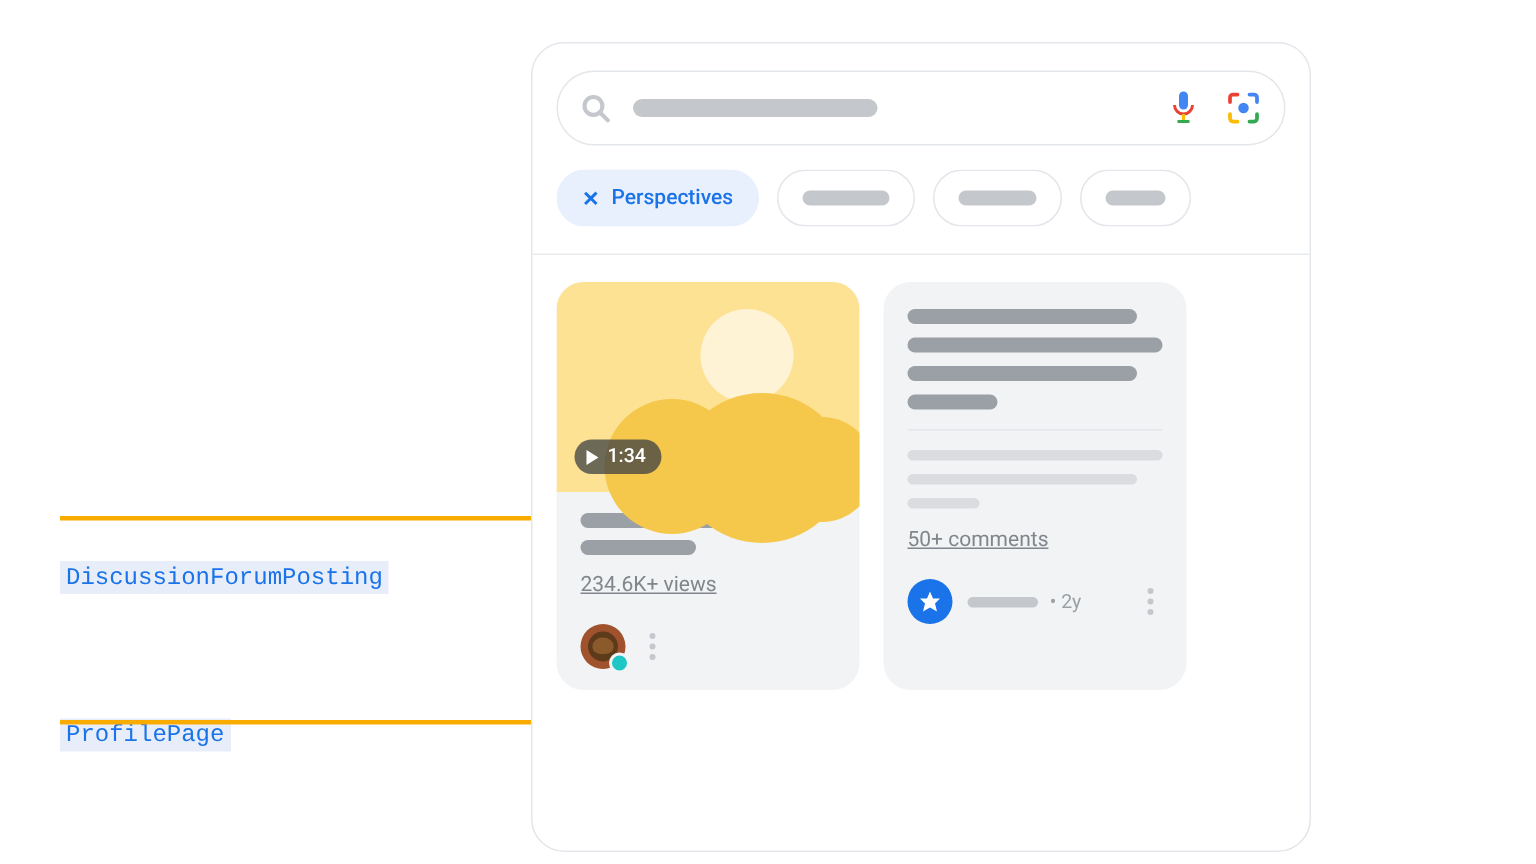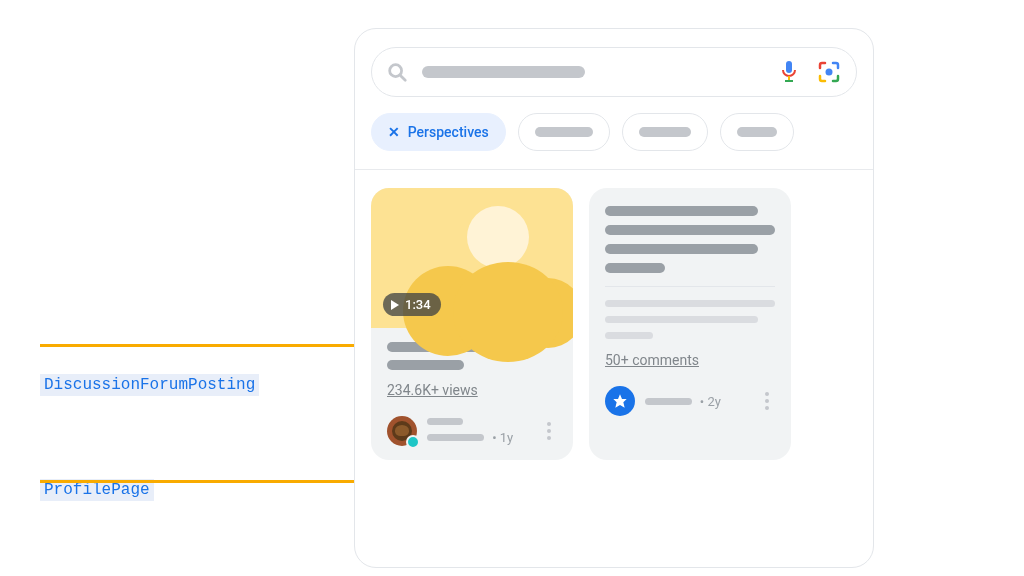--- a/index.html
+++ b/index.html
@@ -315,27 +315,20 @@
       </div>
       <div class="card-body">
         <div class="ph-line dark w90"></div>
         <div class="ph-line dark w45"></div>
         <div class="meta">234.6K+ views</div>
       </div>
       <div class="author-row">
         <div class="avatar">
             <div class="avatar-badge"></div>
           </div>
-        <div class="author-lines">
-          <div class="ph-line w35"></div>
-          <div style="display:flex;align-items:center;gap:8px;">
-            <div class="ph-line w55" style="height:7px;"></div>
-            <span class="age">• <span>1y</span></span>
-          </div>
-        </div>
         <div class="kebab">
             <span></span>
             <span></span>
             <span></span>
           </div>
       </div>
     </div>
 
     <div class="card forum">
       <div class="card-body">

